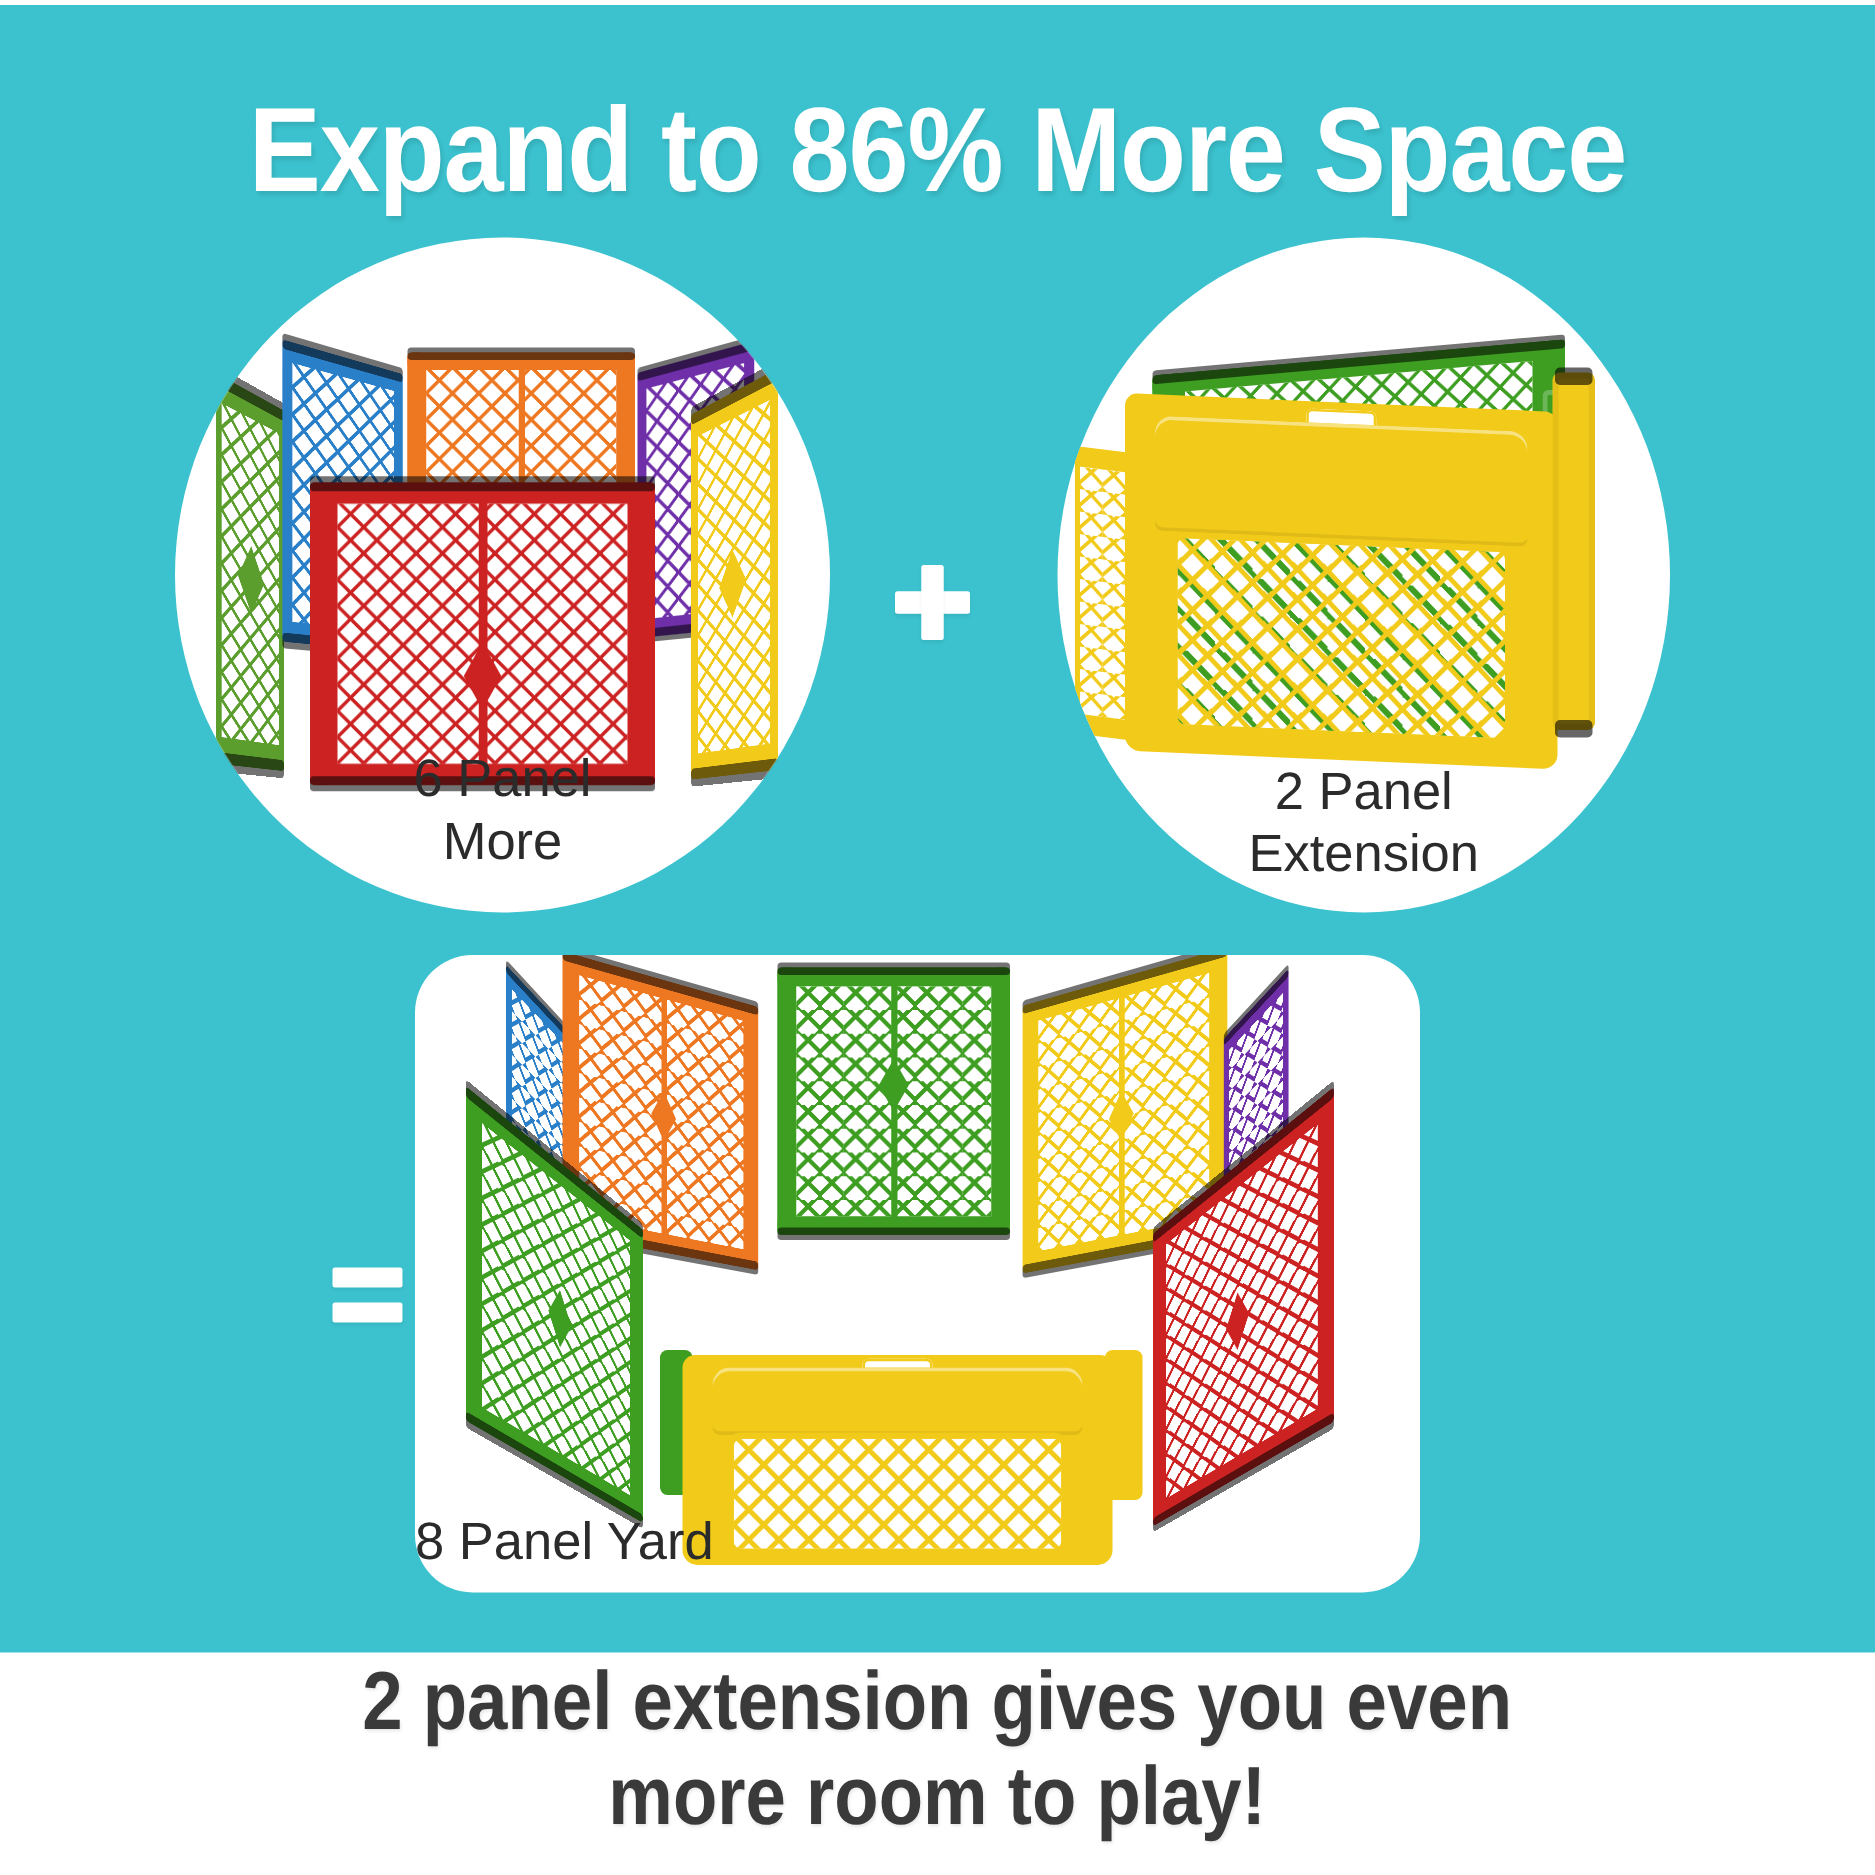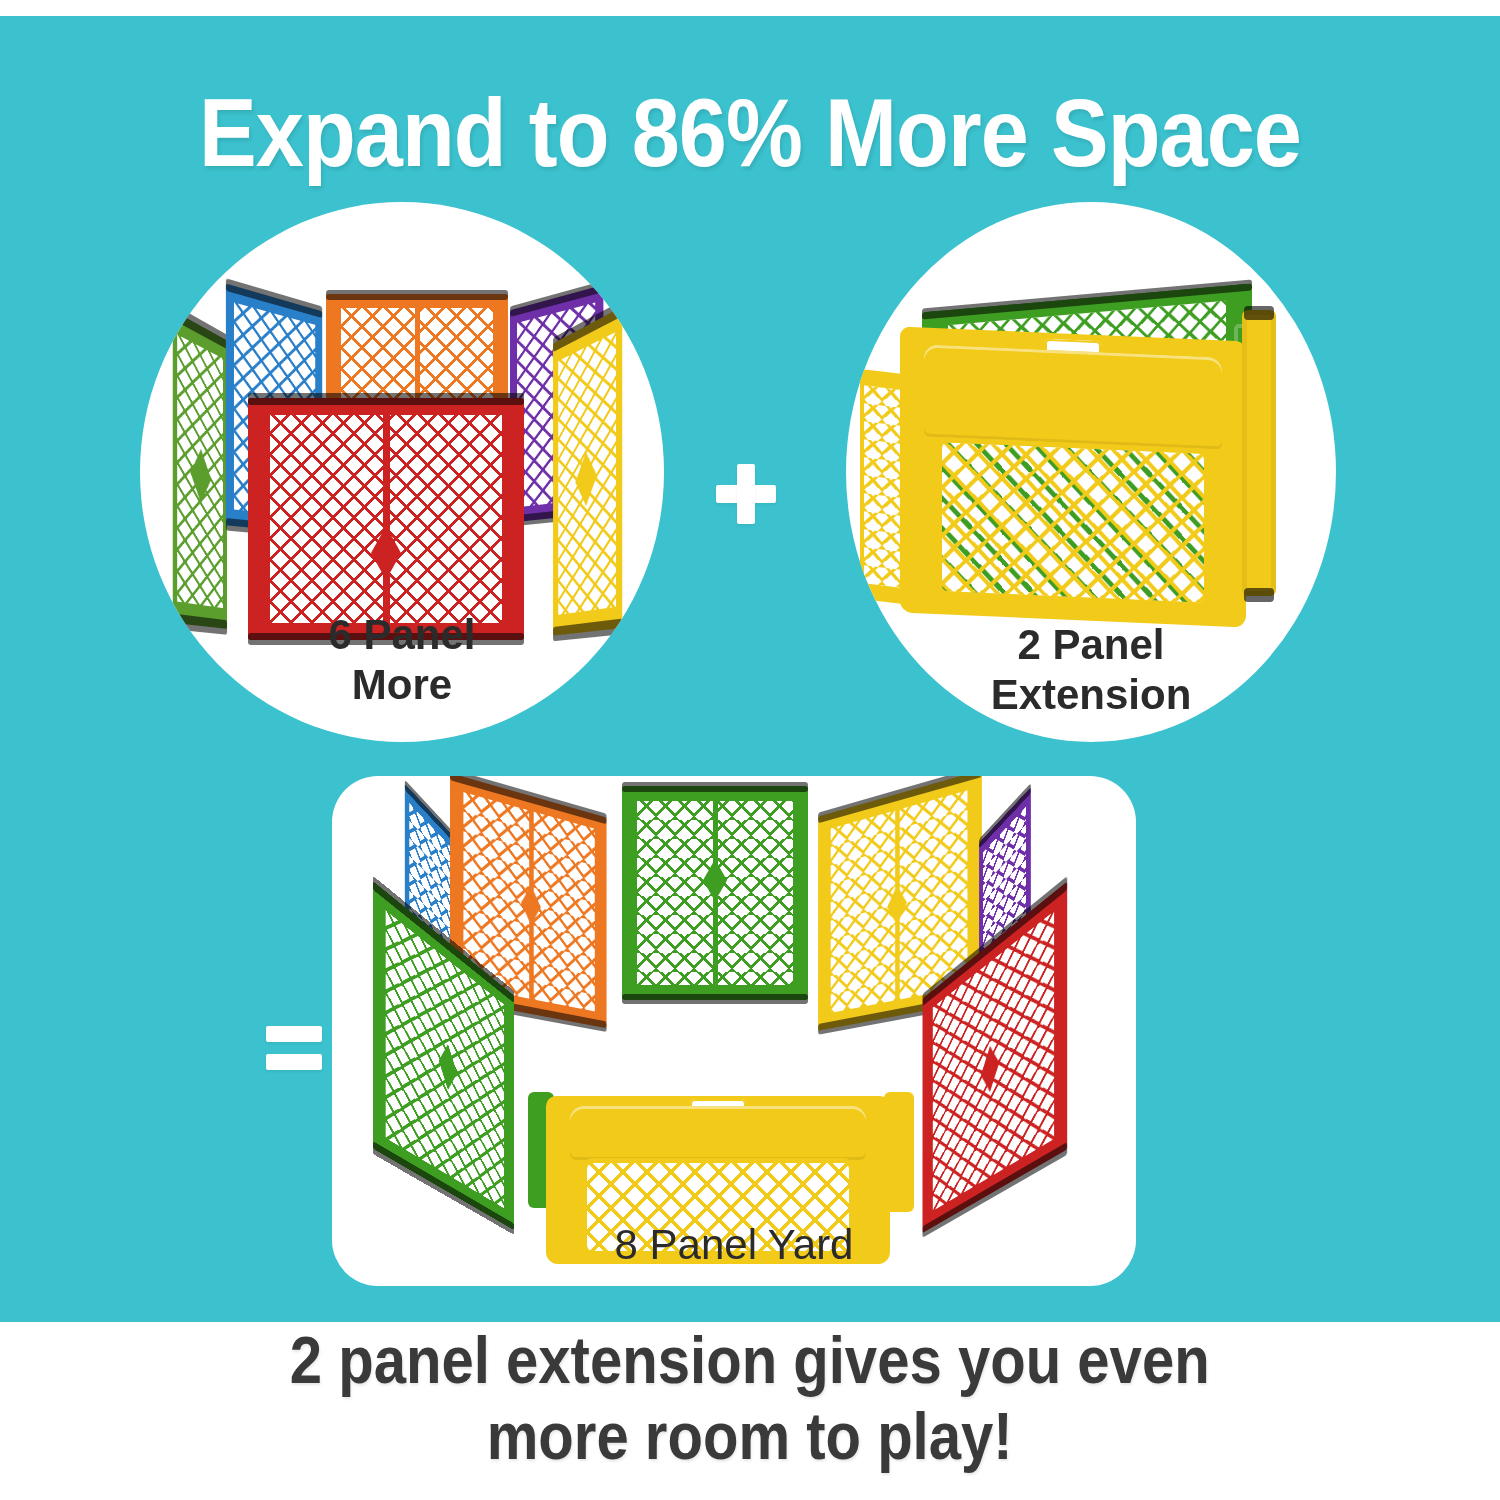--- a/index.html
+++ b/index.html
@@ -6,21 +6,21 @@
   html, body { width:1500px; height:1500px; }
   body {
     font-family: "Liberation Sans", sans-serif;
     background:#ffffff;
     overflow:hidden;
   }
   #root { position:relative; width:1500px; height:1500px; }
 
   
   .hero {
-    position:absolute; left:0; top:16px; width:1500px; height:1322px;
+    position:absolute; left:0; top:4px; width:1500px; height:1322px;
     background:#3BC2CE;
   }
   .title {
     position:absolute; left:0; top:62px; width:1500px;
     text-align:center;
     color:#ffffff;
     font-size:96px;
     font-weight:bold;
     letter-spacing:-1px;
     transform: scaleX(0.90);
@@ -37,21 +37,21 @@
   }
   #circle-left  { left:140px; top:186px;  width:524px; height:540px; }
   #circle-right { left:846px; top:186px;  width:490px; height:540px; }
 
   .circle-label {
     position:absolute; left:0; width:100%;
     text-align:center;
     color:#2B2B2B;
     font-size:42px;
     line-height:50px;
-    font-weight:700;
+    font-weight:400;
   }
   #label-left  { bottom:32px; }
   #label-right { bottom:22px; }
 
   
   .plus {
     position:absolute; left:716px; top:448px; width:60px; height:60px;
   }
   .plus i {
     position:absolute; background:#ffffff; border-radius:2px;
@@ -72,21 +72,21 @@
   .equals i.t { top:4px; }
   .equals i.b { top:32px; }
 
   
   #card-bottom {
     position:absolute; left:332px; top:760px; width:804px; height:510px;
     background:#ffffff; border-radius:46px; overflow:hidden;
   }
   #label-bottom {
     position:absolute; left:0; bottom:16px; width:100%;
-    text-align:center; color:#2B2B2B;
+    text-align:left; color:#2B2B2B;
     font-size:42px; line-height:50px;
   }
 
   
   .caption-band {
     position:absolute; left:0; top:1322px; width:1500px; height:178px;
     background:#ffffff;
     display:flex; align-items:flex-start; justify-content:center;
   }
   .caption {

